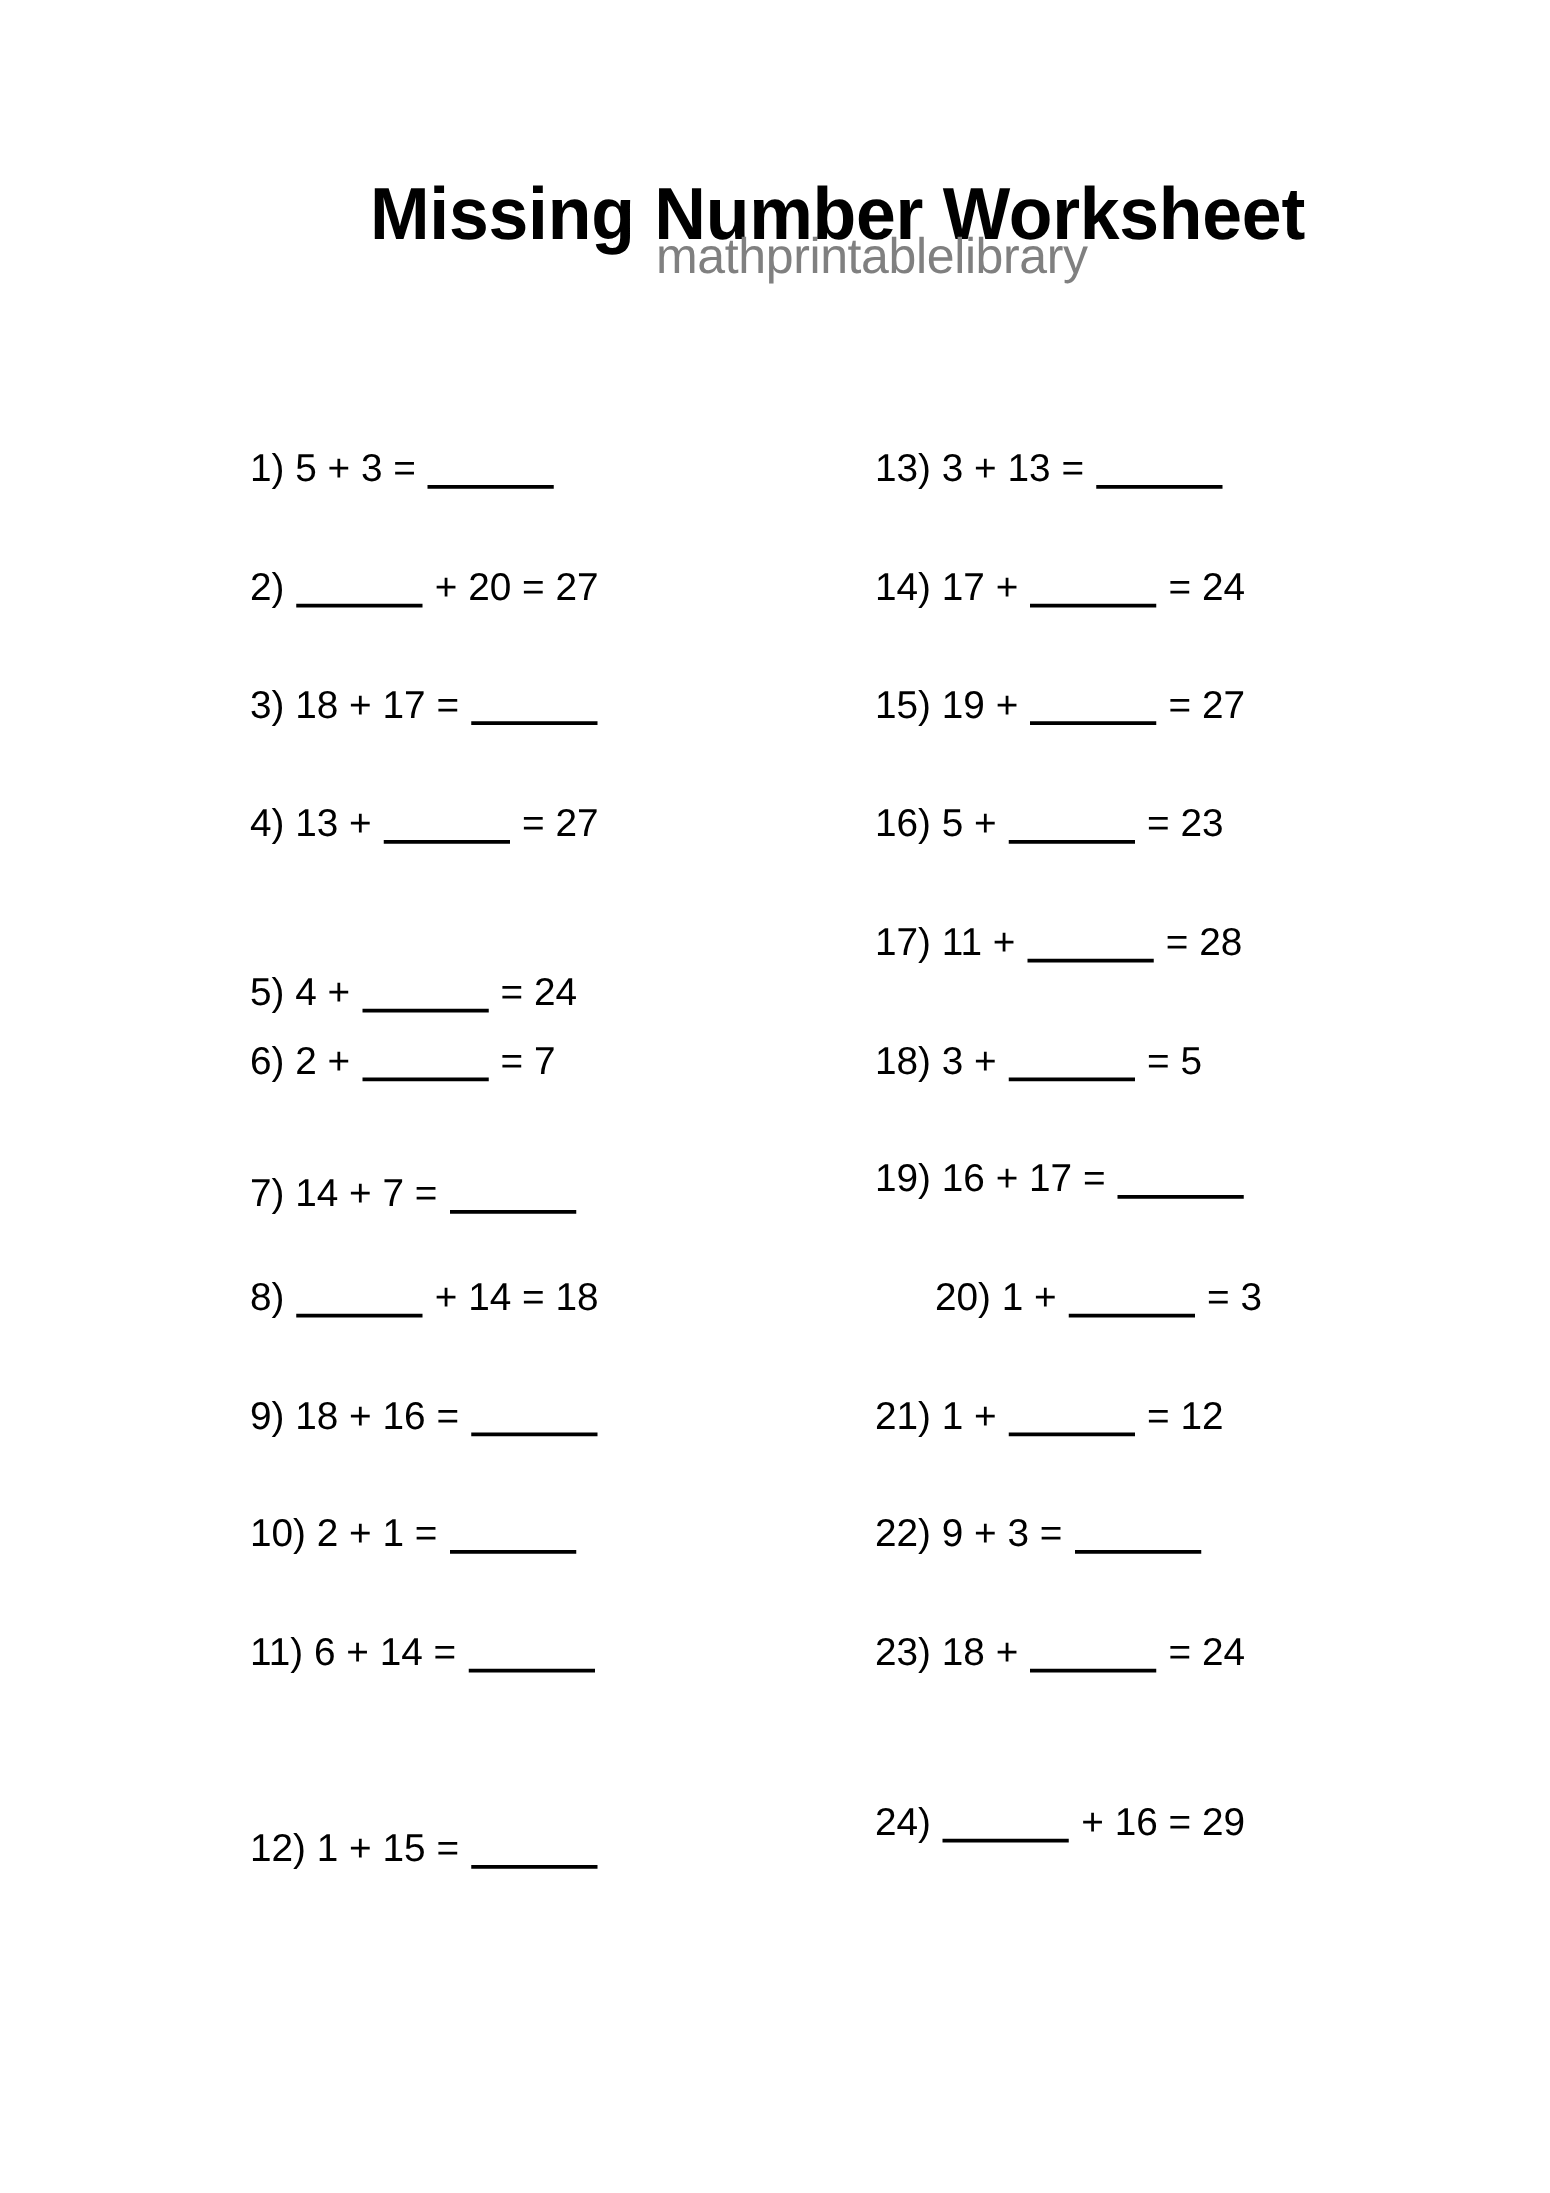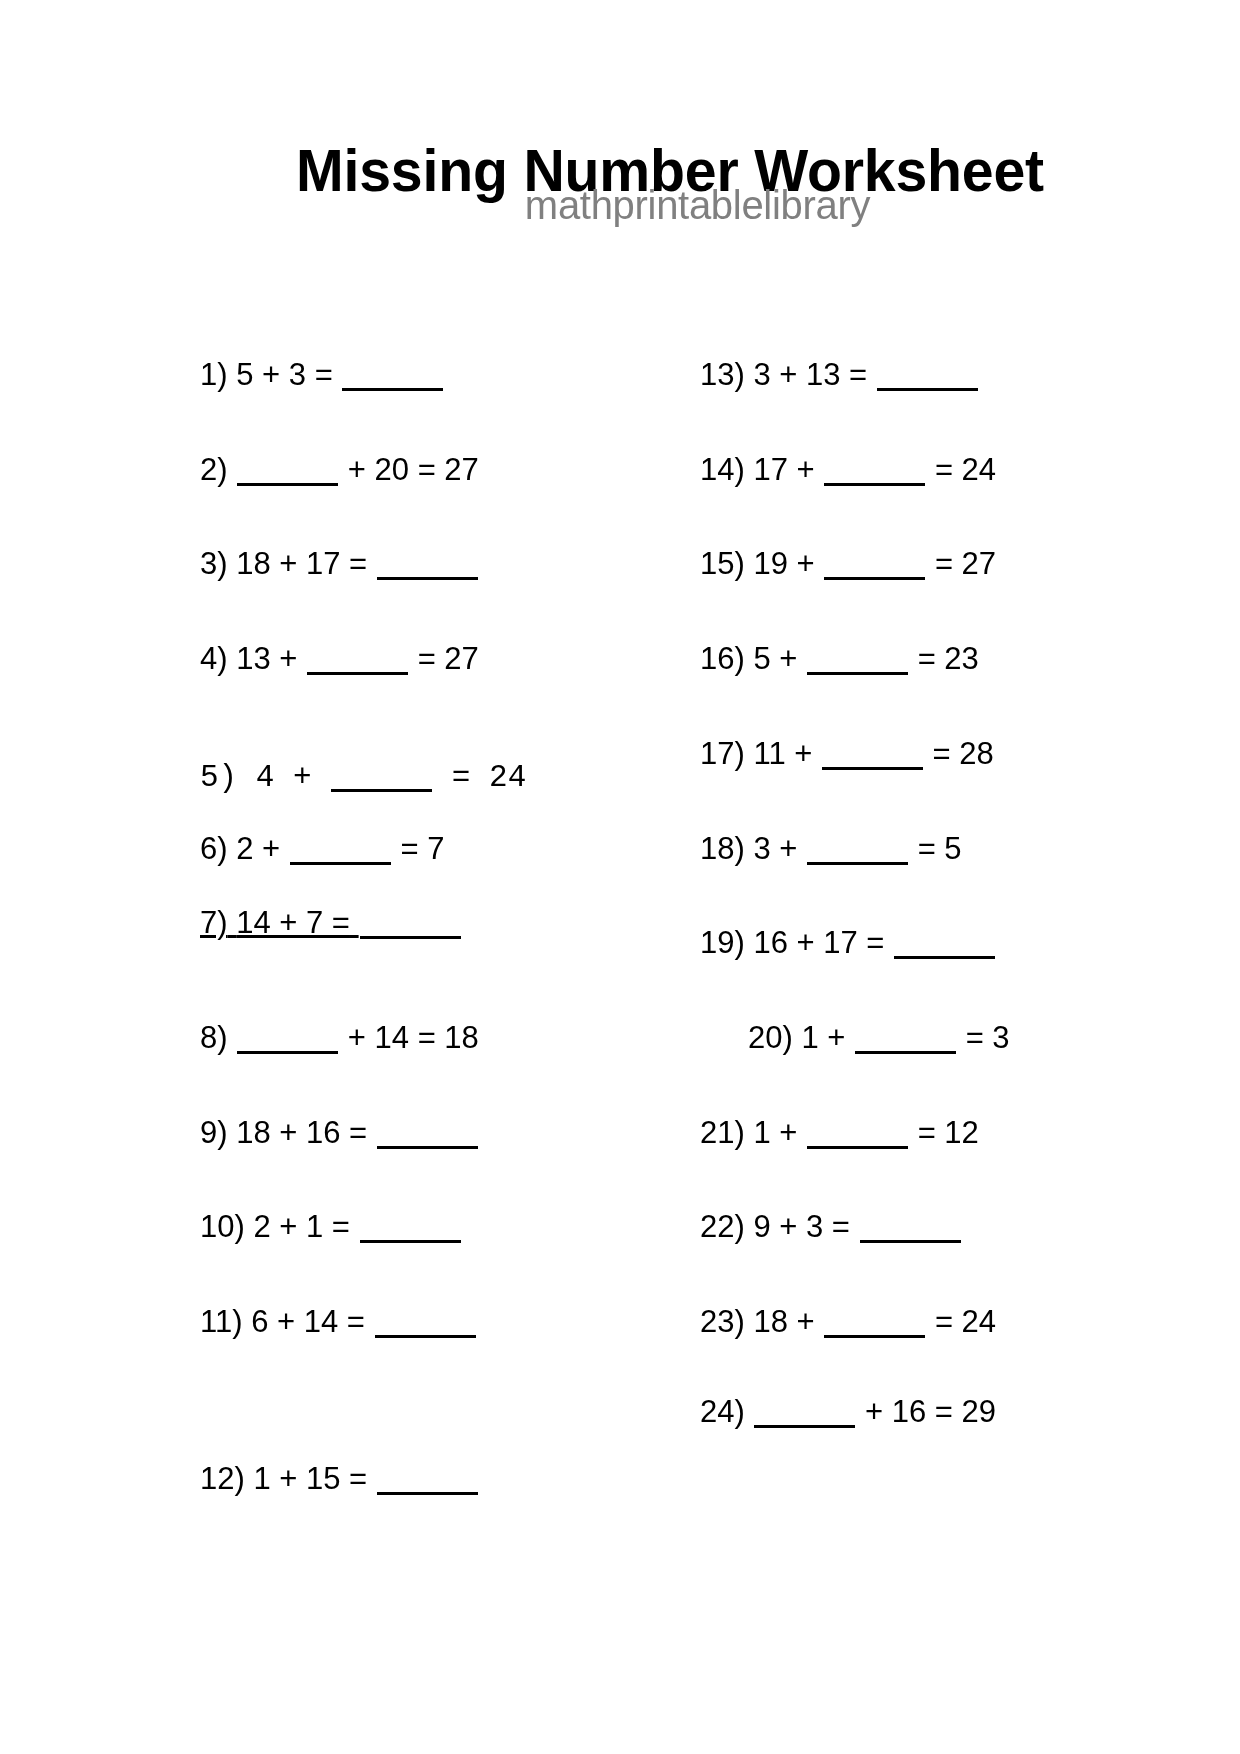--- a/index.html
+++ b/index.html
@@ -64,35 +64,35 @@
 <body>
 
 <h1 class="title">Missing Number Worksheet</h1>
 <div class="subtitle">mathprintablelibrary</div>
 
 <div class="column col-left" id="col-left">
     <div class="problem" style="top: 350px;"><span>1)</span> <span>5 + 3 =</span> <span class="blank"></span></div>
     <div class="problem" style="top: 445px;"><span>2)</span> <span class="blank"></span> <span>+ 20 = 27</span></div>
     <div class="problem" style="top: 539.4px;"><span>3)</span> <span>18 + 17 =</span> <span class="blank"></span></div>
     <div class="problem" style="top: 634.1px;"><span>4)</span> <span>13 +</span> <span class="blank"></span> <span>= 27</span></div>
-    <div class="problem" style="top: 753px; font-family: Liberation Mono, monospace;"><span>5)</span> <span>4 +</span> <span class="blank"></span> <span>= 24</span></div>
+    <div class="problem" style="top: 769px;"><span>5)</span> <span>4 +</span> <span class="blank"></span> <span>= 24</span></div>
     <div class="problem" style="top: 823.5px;"><span>6)</span> <span>2 +</span> <span class="blank"></span> <span>= 7</span></div>
-    <div class="problem" style="top: 898px; text-decoration: underline;"><span>7)</span> <span>14 + 7 =</span> <span class="blank"></span></div>
+    <div class="problem" style="top: 930px;"><span>7)</span> <span>14 + 7 =</span> <span class="blank"></span></div>
     <div class="problem" style="top: 1012.9px;"><span>8)</span> <span class="blank"></span> <span>+ 14 = 18</span></div>
     <div class="problem" style="top: 1107.6px;"><span>9)</span> <span>18 + 16 =</span> <span class="blank"></span></div>
     <div class="problem" style="top: 1202.3px;"><span>10)</span> <span>2 + 1 =</span> <span class="blank"></span></div>
     <div class="problem" style="top: 1297px;"><span>11)</span> <span>6 + 14 =</span> <span class="blank"></span></div>
     <div class="problem" style="top: 1454px;"><span>12)</span> <span>1 + 15 =</span> <span class="blank"></span></div>
   </div>
 <div class="column col-right" id="col-right">
     <div class="problem" style="top: 350px;"><span>13)</span> <span>3 + 13 =</span> <span class="blank"></span></div>
     <div class="problem" style="top: 444.7px;"><span>14)</span> <span>17 +</span> <span class="blank"></span> <span>= 24</span></div>
     <div class="problem" style="top: 539.4px;"><span>15)</span> <span>19 +</span> <span class="blank"></span> <span>= 27</span></div>
     <div class="problem" style="top: 634.1px;"><span>16)</span> <span>5 +</span> <span class="blank"></span> <span>= 23</span></div>
     <div class="problem" style="top: 728.8px;"><span>17)</span> <span>11 +</span> <span class="blank"></span> <span>= 28</span></div>
     <div class="problem" style="top: 823.5px;"><span>18)</span> <span>3 +</span> <span class="blank"></span> <span>= 5</span></div>
     <div class="problem" style="top: 918.2px;"><span>19)</span> <span>16 + 17 =</span> <span class="blank"></span></div>
     <div class="problem" style="top: 1012.9px; margin-left: 48px;"><span>20)</span> <span>1 +</span> <span class="blank"></span> <span>= 3</span></div>
     <div class="problem" style="top: 1107.6px;"><span>21)</span> <span>1 +</span> <span class="blank"></span> <span>= 12</span></div>
     <div class="problem" style="top: 1202.3px;"><span>22)</span> <span>9 + 3 =</span> <span class="blank"></span></div>
     <div class="problem" style="top: 1297px;"><span>23)</span> <span>18 +</span> <span class="blank"></span> <span>= 24</span></div>
-    <div class="problem" style="top: 1387px; text-align: center;"><span>24)</span> <span class="blank"></span> <span>+ 16 = 29</span></div>
+    <div class="problem" style="top: 1433px; text-align: center;"><span>24)</span> <span class="blank"></span> <span>+ 16 = 29</span></div>
   </div>
 
 </body></html>

